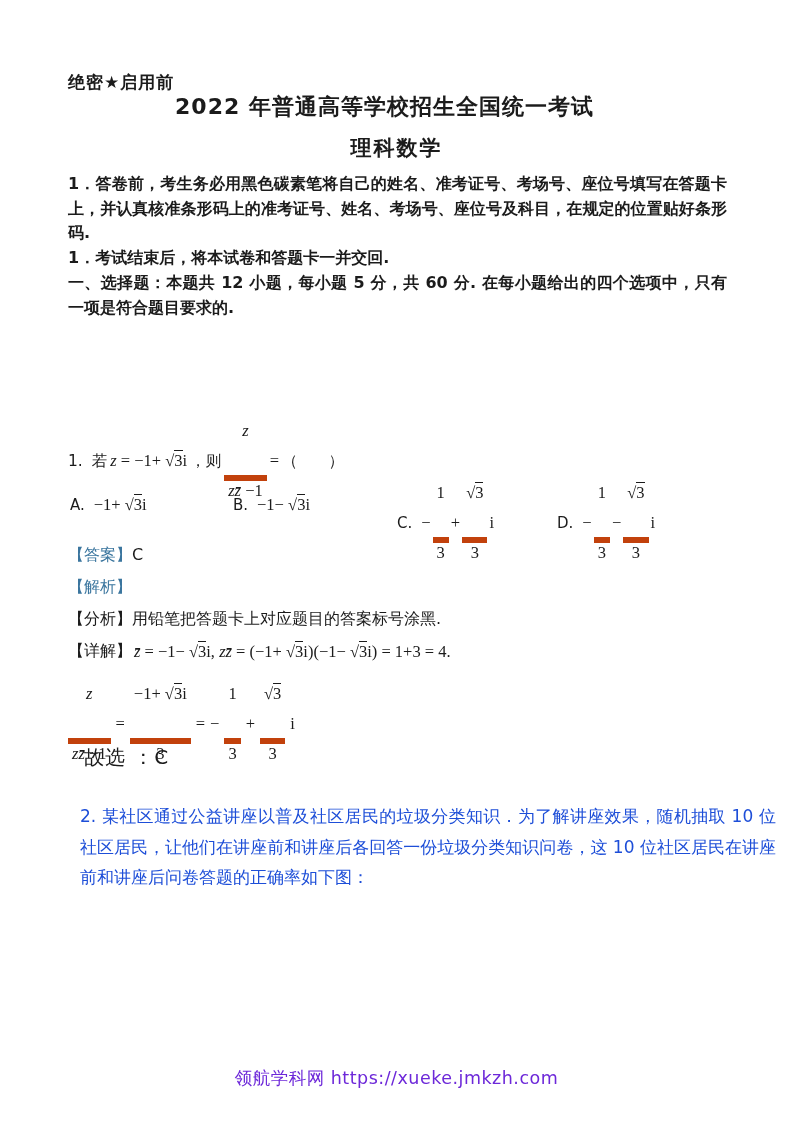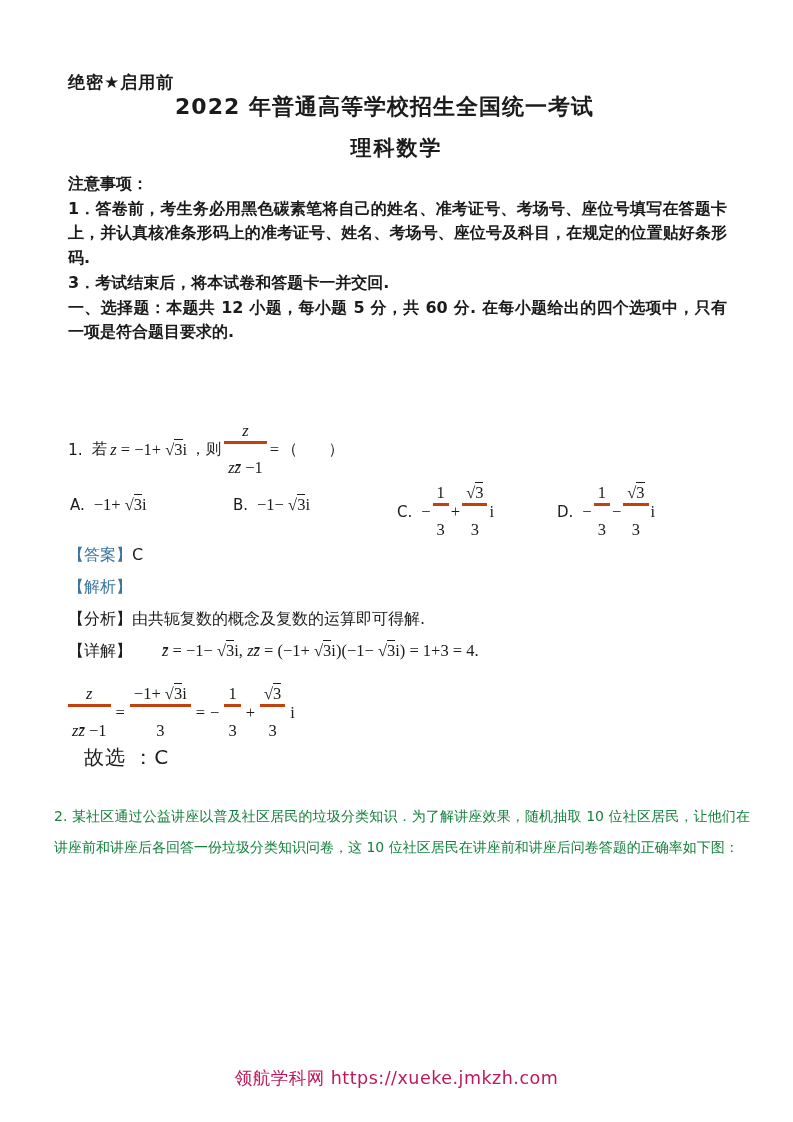--- a/index.html
+++ b/index.html
@@ -18,67 +18,66 @@
   .notices { top:172px; left:68px; width:659px; font-size:16px; font-weight:bold;
              line-height:24.7px; text-align:justify; }
   .notices p { margin:0; }
 
   
   .m { font-family:"Liberation Serif","DejaVu Serif",serif; font-size:16.5px; }
   .v { font-style:italic; }
   .mrow { display:inline-flex; align-items:center; gap:2px; }
   .frac { display:inline-block; vertical-align:middle; text-align:center; line-height:1.12; }
   .fn { display:block; padding:0 4px 1px; }
-  .fd { display:block; border-top:3px solid #c2410c; padding:15px 4px 0; }
+  .fd { display:block; border-top:6px solid #c2410c; padding:1px 4px 0;margin-top:34px; }
   .sqrt { white-space:nowrap; }
   .sqrt::before { content:"√"; }
   .rad { border-top:1px solid currentColor; }
 
   .q1 { top:422px; left:68px; width:690px; min-height:48px;
         display:flex; align-items:center; gap:3px; font-size:15.5px; }
   .qnum { margin-right:6px; }
 
   .options { top:481px; left:68px; width:672px; height:52px; }
   .opt { position:absolute; display:flex; align-items:center; gap:9px; font-size:15.5px; }
   .opt .olabel { font-size:15px; }
   .opt-a { left:2px;  top:14px; }
   .opt-b { left:165px; top:14px; }
   .opt-c { left:329px; top:3px; }
   .opt-d { left:489px; top:3px; }
 
   .ansline { top:545px; left:68px; font-size:16px; }
   .marker  { color:#3A759E; }
   .jiexi   { top:577px; left:68px; font-size:16px; }
   .fenxi   { top:609px; left:68px; font-size:16px; }
-  .xiangjie{ top:641px; left:68px; display:flex; align-items:flex-start; font-size:16px;gap:28px; }
+  .xiangjie{ top:641px; left:68px; display:flex; align-items:flex-end; font-size:16px; }
   .xiangjie .m { margin-left:2px; }
 
   .eqline { top:685px; left:68px; display:flex; align-items:center; gap:5px;
             min-height:46px; font-size:16.5px; }
   .guxuan { top:744px; left:84px; font-size:20px; letter-spacing:1px; }
 
-  .q2 { top:801px; left:54px; width:696px; font-size:14px; line-height:30.6px;
-        text-align:justify; color:#15803d; }
+  .q2 { top:801px; left:80px; width:696px; font-size:17px; line-height:30.6px;
+        text-align:justify; color:#1d4ed8; }
 
   .footer { top:1066px; left:0; width:793px; text-align:center;
-            color:#be185d; font-size:17.5px; letter-spacing:0.5px; }
+            color:#6d28d9; font-size:17.5px; letter-spacing:0.5px; }
 </style>
 </head>
 <body>
 
 <div>
 
   <div class="abs classified">绝密★启用前</div>
   <div class="abs title">2022 年普通高等学校招生全国统一考试</div>
   <div class="abs subject">理科数学</div>
 
   <div class="abs notices">
-    <p>注意事项：</p>
     <p>1．答卷前，考生务必用黑色碳素笔将自己的姓名、准考证号、考场号、座位号填写在答题卡上，并认真核准条形码上的准考证号、姓名、考场号、座位号及科目，在规定的位置贴好条形码.</p>
-    <p>3．考试结束后，将本试卷和答题卡一并交回.</p>
+    <p>1．考试结束后，将本试卷和答题卡一并交回.</p>
     <p>一、选择题：本题共 12 小题，每小题 5 分，共 60 分. 在每小题给出的四个选项中，只有一项是符合题目要求的.</p>
   </div>
 
   <div class="abs q1">
     <span class="qnum">1.</span>
     <span>若</span>
     <span class="m"><span class="v">z</span><span> = −1+ </span><span class="sqrt"><span class="rad">3</span></span><span>i</span></span>
     <span>，则</span>
     <span class="frac m">
       <span class="fn v">z</span>
@@ -133,21 +132,21 @@
 
   <div class="abs ansline">
     <span class="marker">【答案】</span><span>C</span>
   </div>
 
   <div class="abs jiexi">
     <span class="marker">【解析】</span>
   </div>
 
   <div class="abs fenxi">
-    <span>【分析】</span><span>由共轭复数的概念及复数的运算即可得解.</span>
+    <span>【分析】</span><span>用铅笔把答题卡上对应题目的答案标号涂黑.</span>
   </div>
 
   <div class="abs xiangjie">
     <span>【详解】</span>
     <span class="m"><span class="v">z̄</span><span> = −1− </span><span class="sqrt"><span class="rad">3</span></span><span>i, </span><span class="v">zz̄</span><span> = (−1+ </span><span class="sqrt"><span class="rad">3</span></span><span>i)(−1− </span><span class="sqrt"><span class="rad">3</span></span><span>i) = 1+3 = 4.</span></span>
   </div>
 
   <div class="abs eqline m">
     <span class="frac">
       <span class="fn v">z</span>

